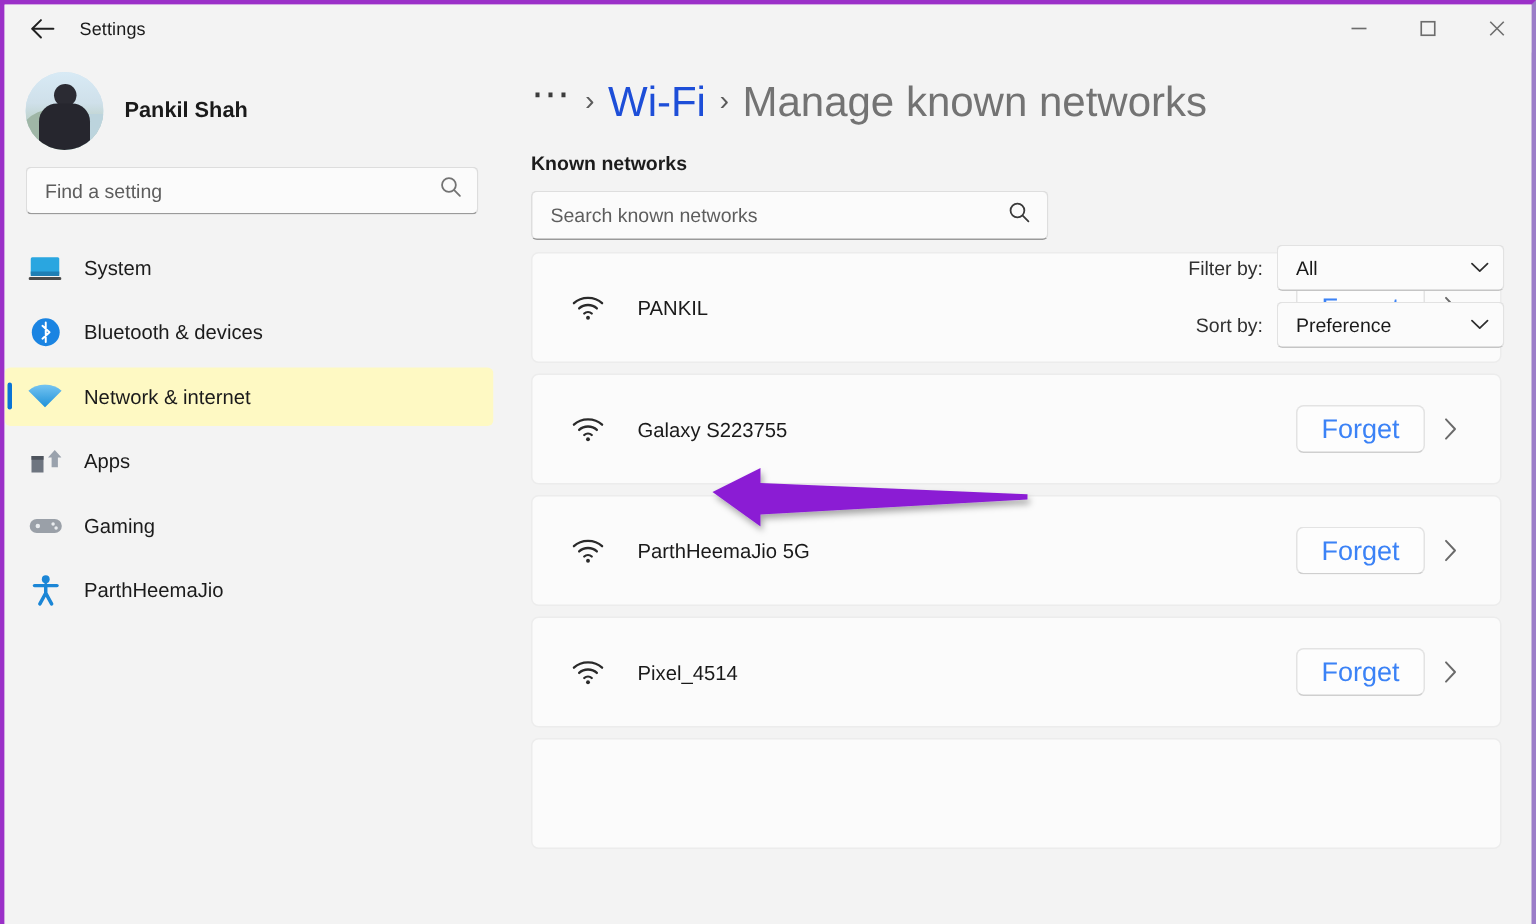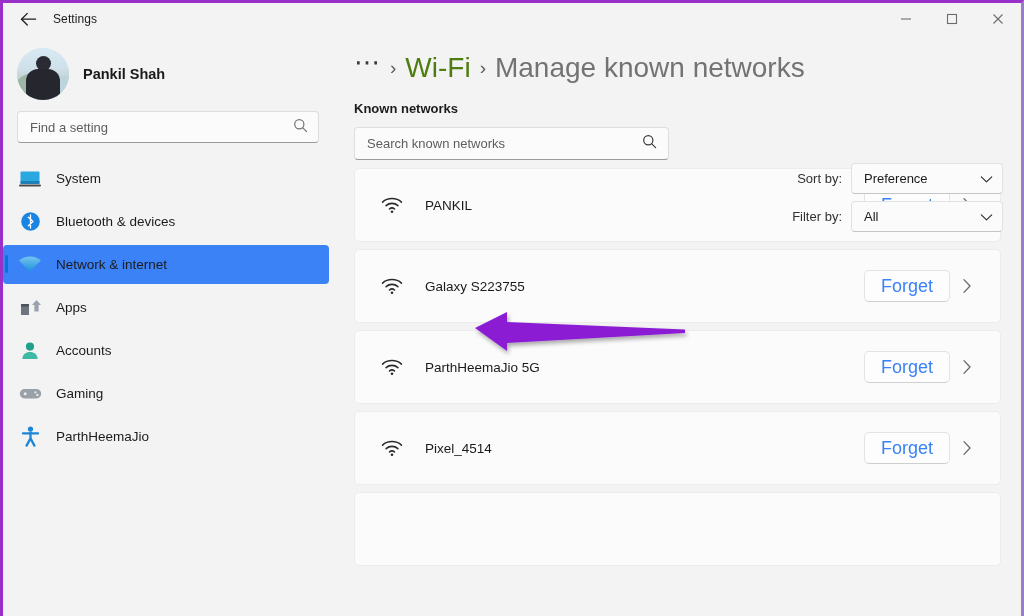--- a/index.html
+++ b/index.html
@@ -147,21 +147,21 @@
   .navitem {
     position: relative;
     height: 39px;
     display: flex;
     align-items: center;
     padding-left: 14px;
     margin: 0 0 4px 0;
     border-radius: 4px;
     cursor: pointer;
   }
-  .navitem.active { background: #3b82f6; }
+  .navitem.active { background: #fef9c3; }
   .navitem.active::before {
     content:"";
     position:absolute;
     left: 2px; top: 10px;
     width: 3px; height: 18px;
     background: #0a74d6;
     border-radius: 2px;
   }
   .navicon {
     width: 26px; height: 22px;
@@ -199,21 +199,21 @@
     padding-bottom: 12px;
     cursor: pointer;
   }
   .crumb-sep {
     font-size: 19px;
     color: #5b5b5b;
     font-weight: 300;
   }
   .crumb-link {
     font-size: 28px;
-    color: #4d7c0f;
+    color: #1d4ed8;
     cursor: pointer;
   }
   .crumb-cur {
     font-size: 28px;
     color: #737373;
   }
 
   .listhead {
     display: flex;
     align-items: flex-start;
@@ -227,21 +227,21 @@
   }
 
   .controls-row {
     display: flex;
     align-items: flex-start;
     padding: 0 2px 0 6px;
     gap: 14px;
   }
 
   .searchbox {
-    width: 315px;
+    width: 345px;
     height: 33px;
     background: #fbfbfb;
     border: 1px solid #dedede;
     border-bottom: 1px solid #9a9a9a;
     border-radius: 4px;
     display: flex;
     align-items: center;
     padding: 0 11px 0 12px;
     gap: 44px;
   }
@@ -472,29 +472,20 @@
           <span class="navicon">
             <svg width="21" height="19" viewBox="0 0 21 19">
               <rect x="1" y="6" width="8" height="11" fill="#6e7580"></rect>
               <rect x="1" y="6" width="8" height="2.5" fill="#4d535c"></rect>
               <path d="M12 7 L16.5 2 L21 7 L18.6 7 L18.6 13.5 L14.4 13.5 L14.4 7 Z" fill="#9aa2ad"></path>
             </svg>
           </span>
           <span class="navlabel">Apps</span>
         </div>
 
-        <div class="navitem">
-          <span class="navicon">
-            <svg width="20" height="20" viewBox="0 0 20 20">
-              <circle cx="10" cy="5.6" r="4.1" fill="#23a08c"></circle>
-              <path d="M2.4 18 C2.4 13.2, 6 11, 10 11 C14 11, 17.6 13.2, 17.6 18 Z" fill="#3fb9a3"></path>
-            </svg>
-          </span>
-          <span class="navlabel">Accounts</span>
-        </div>
 
 
         <div class="navitem">
           <span class="navicon">
             <svg width="23" height="15" viewBox="0 0 23 15">
               <rect x="0.8" y="3" width="21.4" height="9.4" rx="4.7" fill="#9aa0a8"></rect>
               <circle cx="6.2" cy="7.7" r="1.5" fill="#e9ecef"></circle>
               <circle cx="16.4" cy="6.3" r="1.15" fill="#e9ecef"></circle>
               <circle cx="18.4" cy="9" r="1.15" fill="#e9ecef"></circle>
             </svg>
@@ -536,42 +527,42 @@
           <span>
             <svg width="15" height="15" viewBox="0 0 15 15">
                 <circle cx="6.3" cy="6.3" r="4.6" fill="none" stroke="#3a3a3a" stroke-width="1.2"></circle>
                 <line x1="9.8" y1="9.8" x2="13.6" y2="13.6" stroke="#3a3a3a" stroke-width="1.2" stroke-linecap="round"></line>
               </svg>
           </span>
         </div>
       </div>
 
       <div class="selectors">
+        <div class="selrow">
+          <span class="sellabel">Filter by:</span>
+          <div class="combo">
+            <span class="val">All</span>
+            <span>
+              <svg width="13" height="9" viewBox="0 0 13 9">
+                  <path d="M1.3 1.8 L6.5 6.8 L11.7 1.8" fill="none" stroke="#2e2e2e" stroke-width="1.15" stroke-linecap="round" stroke-linejoin="round"></path>
+                </svg>
+            </span>
+          </div>
+        </div>
         <div class="selrow">
           <span class="sellabel">Sort by:</span>
           <div class="combo">
             <span class="val">Preference</span>
             <span>
               <svg width="13" height="9" viewBox="0 0 13 9">
                   <path d="M1.3 1.8 L6.5 6.8 L11.7 1.8" fill="none" stroke="#2e2e2e" stroke-width="1.15" stroke-linecap="round" stroke-linejoin="round"></path>
                 </svg>
             </span>
           </div>
         </div>
-        <div class="selrow">
-          <span class="sellabel">Filter by:</span>
-          <div class="combo">
-            <span class="val">All</span>
-            <span>
-              <svg width="13" height="9" viewBox="0 0 13 9">
-                  <path d="M1.3 1.8 L6.5 6.8 L11.7 1.8" fill="none" stroke="#2e2e2e" stroke-width="1.15" stroke-linecap="round" stroke-linejoin="round"></path>
-                </svg>
-            </span>
-          </div>
-        </div>
       </div>
 
       <div class="cards">
 
 
         <div class="card">
           <span class="wifi-ico">
             <svg width="22" height="17" viewBox="0 0 22 17">
               <path d="M1.6 5.1 C6.6 0.4, 15.4 0.4, 20.4 5.1" fill="none" stroke="#2a2a2a" stroke-width="1.55" stroke-linecap="round"></path>
               <path d="M5.1 8.6 C8.3 5.6, 13.7 5.6, 16.9 8.6" fill="none" stroke="#2a2a2a" stroke-width="1.55" stroke-linecap="round"></path>

